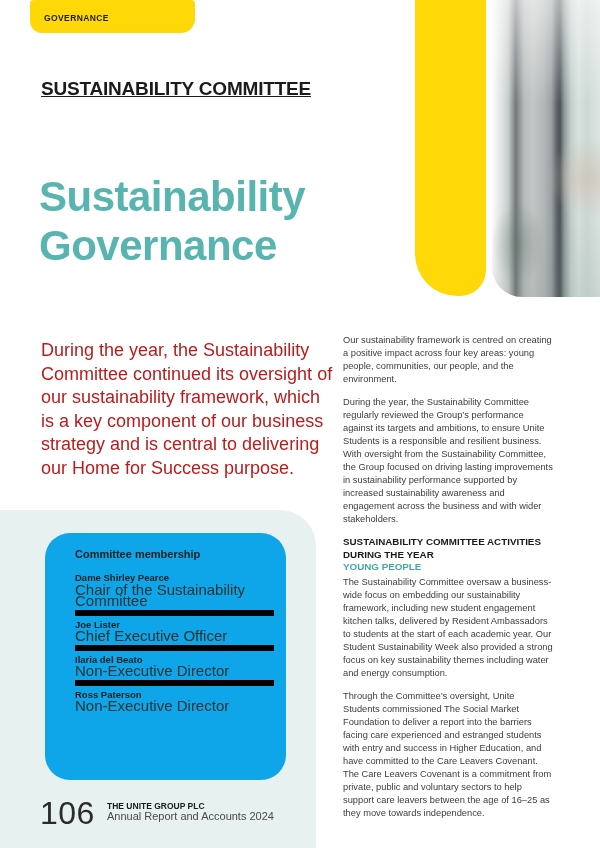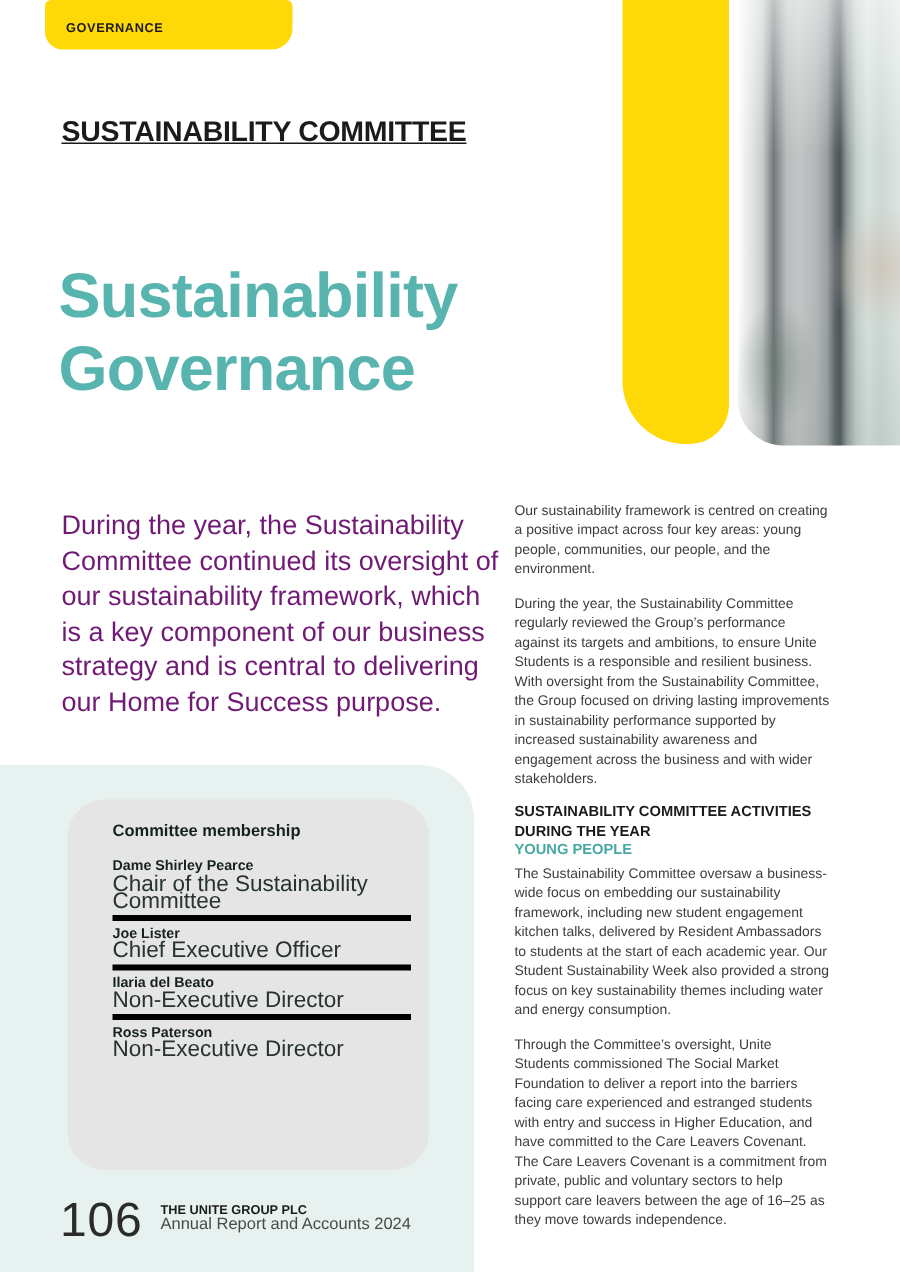--- a/index.html
+++ b/index.html
@@ -57,39 +57,39 @@
   .photo-sky { position:absolute; inset:0;
     background:linear-gradient(180deg, rgba(255,255,255,.55) 0%, rgba(255,255,255,0) 35%, rgba(255,255,255,0) 68%, rgba(110,130,120,.14) 100%); }
   .photo-buildings { position:absolute; left:52%; top:46%; width:75%; height:28%;
     background:radial-gradient(closest-side, rgba(207,188,174,.6), rgba(207,188,174,0)); }
   .photo-green { position:absolute; left:0%; top:68%; width:48%; height:28%;
     background:radial-gradient(closest-side, rgba(86,112,100,.35), rgba(86,112,100,0)); }
 
   
   .intro {
     position:absolute; left:41px; top:339px; width:292px;
-    font-size:18px; line-height:23.5px; color:#701a75;
+    font-size:18px; line-height:23.5px; color:#b91c1c;
   }
 
   
   .left-panel {
     position:absolute; left:0; top:510px; width:316px; height:338px;
     background:#E7F1EF;
     border-radius:0 36px 0 0;
   }
 
   
   .committee-box {
     position:absolute; left:45px; top:533px; width:241px; height:247px;
-    background:#e5e5e5;
+    background:#0ea5e9;
     border-radius:25px;
     padding:15px 12px 0 30px;
   }
   .committee-title { font-size:11px; font-weight:700; color:#16211f; margin-bottom:9px; }
-  .member-row { padding:3px 0 3px 0; border-bottom:4px solid #000000; }
+  .member-row { padding:3px 0 3px 0; border-bottom:6px solid #000000; }
   .member-row.last { border-bottom:none; }
   .member-name { font-size:9.5px; line-height:11.5px; font-weight:700; color:#16211f; }
   .member-role { font-size:15px; line-height:11.5px; color:#273330; }
 
   
   .right-col {
     position:absolute; left:343px; top:334px; width:210px;
     font-size:9.3px; line-height:13px; color:#3c3c3c;
   }
   .right-col p { margin-bottom:10px; }

